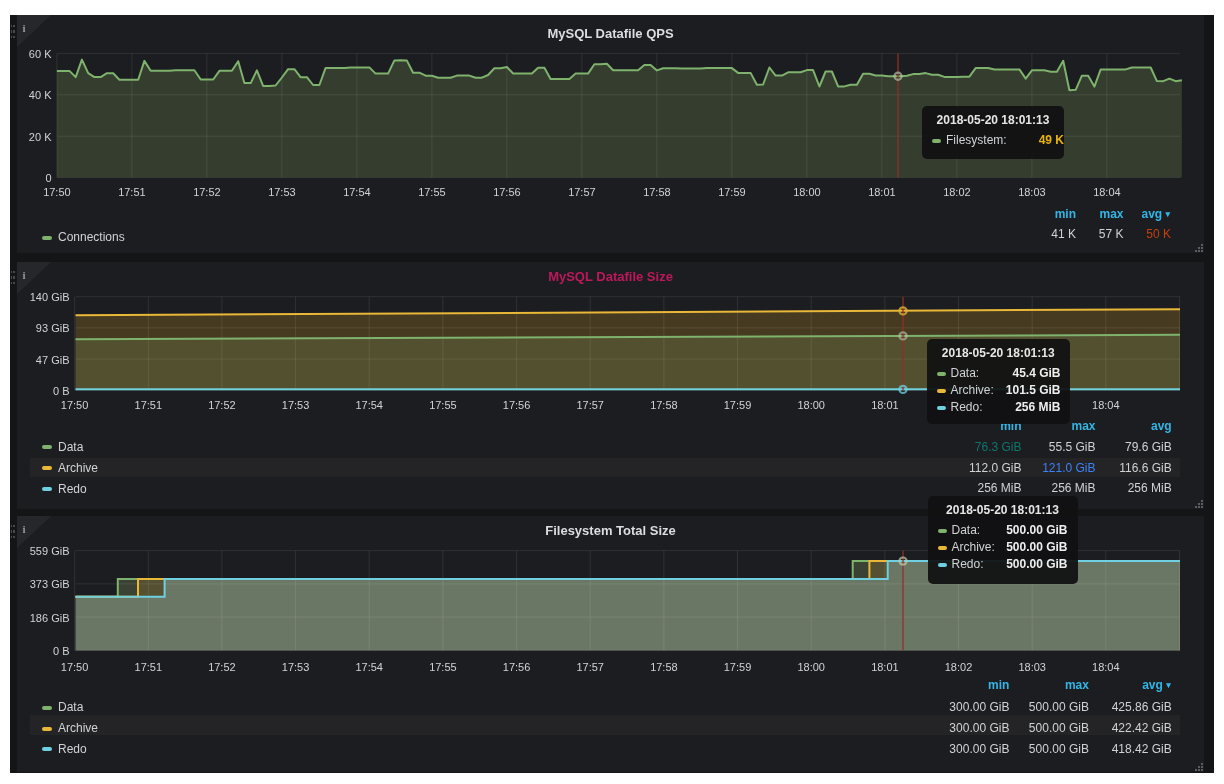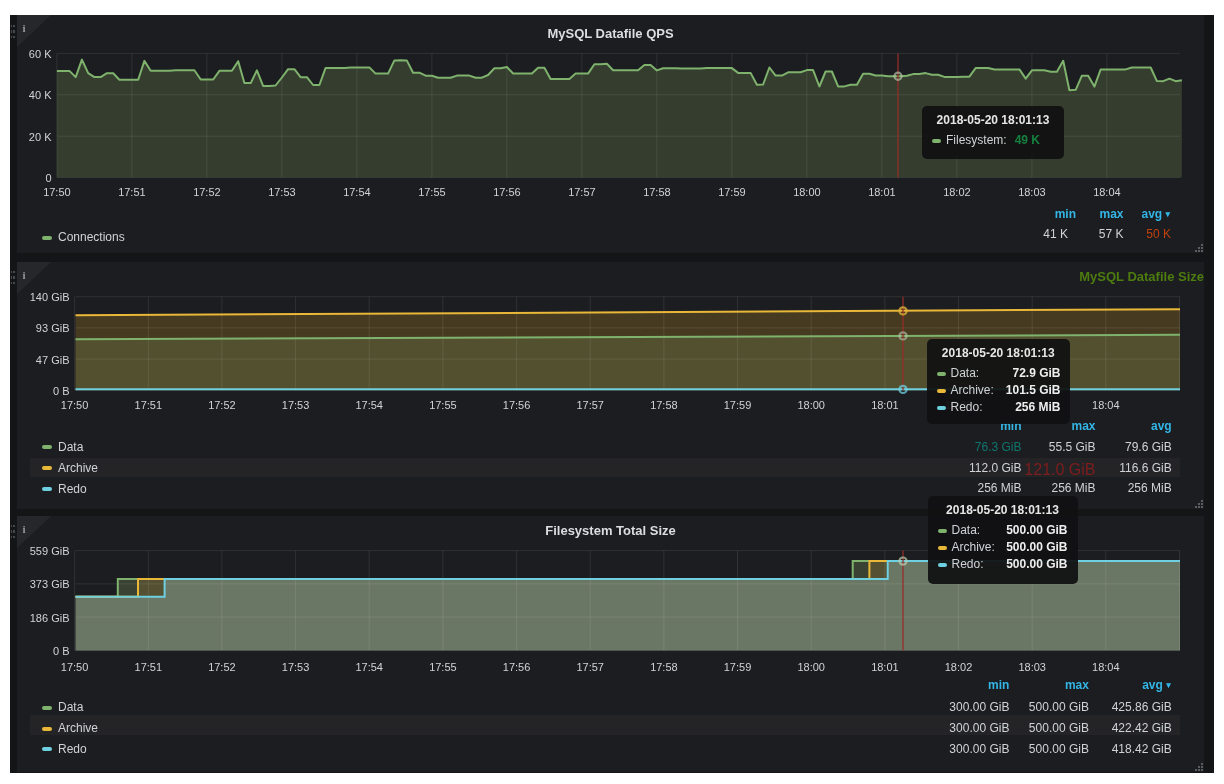--- a/index.html
+++ b/index.html
@@ -154,21 +154,21 @@
 <text x="958.5" y="670.6" text-anchor="middle" class="ax">18:02</text>
 <text x="1032.2" y="670.6" text-anchor="middle" class="ax">18:03</text>
 <text x="1105.8" y="670.6" text-anchor="middle" class="ax">18:04</text>
 
 </svg>
 <div style="position:absolute;left:17px;top:15px;width:0;height:0;border-left:34px solid #26272b;border-bottom:32px solid transparent"></div>
 <div style="position:absolute;left:22.5px;top:22px;font-size:11px;font-weight:bold;color:#96989c;font-family:'Liberation Serif',serif">i</div>
 <div style="position:absolute;left:17px;top:26.1px;width:1187px;text-align:center;font-size:13px;font-weight:bold;color:#dcdde0">MySQL Datafile QPS</div>
 <div style="position:absolute;left:17px;top:262px;width:0;height:0;border-left:34px solid #26272b;border-bottom:32px solid transparent"></div>
 <div style="position:absolute;left:22.5px;top:269px;font-size:11px;font-weight:bold;color:#96989c;font-family:'Liberation Serif',serif">i</div>
-<div style="position:absolute;left:17px;top:269.1px;width:1187px;text-align:right;font-size:13px;font-weight:bold;color:#4d7c0f">MySQL Datafile Size</div>
+<div style="position:absolute;left:17px;top:269.1px;width:1187px;text-align:center;font-size:13px;font-weight:bold;color:#be185d">MySQL Datafile Size</div>
 <div style="position:absolute;left:17px;top:516px;width:0;height:0;border-left:34px solid #26272b;border-bottom:32px solid transparent"></div>
 <div style="position:absolute;left:22.5px;top:523px;font-size:11px;font-weight:bold;color:#96989c;font-family:'Liberation Serif',serif">i</div>
 <div style="position:absolute;left:17px;top:523.3px;width:1187px;text-align:center;font-size:13px;font-weight:bold;color:#dcdde0">Filesystem Total Size</div>
 <div style="position:absolute;left:10.8px;top:25.0px;width:1.6px;height:2.4px;background:#45484d"></div>
 <div style="position:absolute;left:13.0px;top:25.0px;width:1.6px;height:2.4px;background:#45484d"></div>
 <div style="position:absolute;left:10.8px;top:30.4px;width:1.6px;height:2.4px;background:#45484d"></div>
 <div style="position:absolute;left:13.0px;top:30.4px;width:1.6px;height:2.4px;background:#45484d"></div>
 <div style="position:absolute;left:10.8px;top:35.8px;width:1.6px;height:2.4px;background:#45484d"></div>
 <div style="position:absolute;left:13.0px;top:35.8px;width:1.6px;height:2.4px;background:#45484d"></div>
 <div style="position:absolute;left:10.8px;top:271.0px;width:1.6px;height:2.4px;background:#45484d"></div>
@@ -181,38 +181,38 @@
 <div style="position:absolute;left:13.0px;top:525.0px;width:1.6px;height:2.4px;background:#45484d"></div>
 <div style="position:absolute;left:10.8px;top:530.4px;width:1.6px;height:2.4px;background:#45484d"></div>
 <div style="position:absolute;left:13.0px;top:530.4px;width:1.6px;height:2.4px;background:#45484d"></div>
 <div style="position:absolute;left:10.8px;top:535.8px;width:1.6px;height:2.4px;background:#45484d"></div>
 <div style="position:absolute;left:13.0px;top:535.8px;width:1.6px;height:2.4px;background:#45484d"></div>
 <div style="position:absolute;left:42px;top:235.5px;width:10px;height:4px;border-radius:2px;background:#7eb26d"></div>
 <div style="position:absolute;left:58px;top:230px;font-size:12px;color:#d0d3d6">Connections</div>
 <div style="position:absolute;right:148px;top:207px;font-size:12px;font-weight:bold;color:#33b5e5">min</div>
 <div style="position:absolute;right:100.5px;top:207px;font-size:12px;font-weight:bold;color:#33b5e5">max</div>
 <div style="position:absolute;right:54px;top:207px;font-size:12px;font-weight:bold;color:#33b5e5">avg <span style="font-size:9px;position:relative;top:-1px">▾</span></div>
-<div style="position:absolute;right:156px;top:226.8px;font-size:12px;color:#d0d3d6">41 K</div>
+<div style="position:absolute;right:148px;top:226.8px;font-size:12px;color:#d0d3d6">41 K</div>
 <div style="position:absolute;right:100.5px;top:226.8px;font-size:12px;color:#d0d3d6">57 K</div>
 <div style="position:absolute;right:53px;top:226.8px;font-size:12px;color:#c2410c">50 K</div>
 <div style="position:absolute;left:30px;top:457.5px;width:1150px;height:19px;background:rgba(255,255,255,0.035)"></div>
 <div style="position:absolute;left:42px;top:445.4px;width:10px;height:4px;border-radius:2px;background:#7eb26d"></div>
 <div style="position:absolute;left:58px;top:439.9px;font-size:12px;color:#d0d3d6">Data</div>
 <div style="position:absolute;left:42px;top:466.4px;width:10px;height:4px;border-radius:2px;background:#eab839"></div>
 <div style="position:absolute;left:58px;top:460.9px;font-size:12px;color:#d0d3d6">Archive</div>
 <div style="position:absolute;left:42px;top:487.0px;width:10px;height:4px;border-radius:2px;background:#6ed0e0"></div>
 <div style="position:absolute;left:58px;top:481.5px;font-size:12px;color:#d0d3d6">Redo</div>
 <div style="position:absolute;right:202.5px;top:419px;font-size:12px;font-weight:bold;color:#33b5e5">min</div>
 <div style="position:absolute;right:128.5px;top:419px;font-size:12px;font-weight:bold;color:#33b5e5">max</div>
 <div style="position:absolute;right:52.299999999999955px;top:419px;font-size:12px;font-weight:bold;color:#33b5e5">avg</div>
 <div style="position:absolute;right:202.5px;top:439.6px;font-size:12px;color:#0f766e">76.3 GiB</div>
 <div style="position:absolute;right:128.5px;top:439.6px;font-size:12px;color:#d0d3d6">55.5 GiB</div>
 <div style="position:absolute;right:52.299999999999955px;top:439.6px;font-size:12px;color:#d0d3d6">79.6 GiB</div>
 <div style="position:absolute;right:202.5px;top:460.6px;font-size:12px;color:#d0d3d6">112.0 GiB</div>
-<div style="position:absolute;right:128.5px;top:460.6px;font-size:16px;color:#7f1d1d">121.0 GiB</div>
+<div style="position:absolute;right:128.5px;top:460.6px;font-size:12px;color:#3b82f6">121.0 GiB</div>
 <div style="position:absolute;right:52.299999999999955px;top:460.6px;font-size:12px;color:#d0d3d6">116.6 GiB</div>
 <div style="position:absolute;right:202.5px;top:481px;font-size:12px;color:#d0d3d6">256 MiB</div>
 <div style="position:absolute;right:128.5px;top:481px;font-size:12px;color:#d0d3d6">256 MiB</div>
 <div style="position:absolute;right:52.299999999999955px;top:481px;font-size:12px;color:#d0d3d6">256 MiB</div>
 <div style="position:absolute;left:30px;top:715.3px;width:1150px;height:20px;background:rgba(255,255,255,0.035)"></div>
 <div style="position:absolute;left:42px;top:705.5px;width:10px;height:4px;border-radius:2px;background:#7eb26d"></div>
 <div style="position:absolute;left:58px;top:700px;font-size:12px;color:#d0d3d6">Data</div>
 <div style="position:absolute;left:42px;top:726.5px;width:10px;height:4px;border-radius:2px;background:#eab839"></div>
 <div style="position:absolute;left:58px;top:721px;font-size:12px;color:#d0d3d6">Archive</div>
 <div style="position:absolute;left:42px;top:747.0px;width:10px;height:4px;border-radius:2px;background:#6ed0e0"></div>
@@ -250,27 +250,27 @@
     <div style="position:absolute;left:6px;top:3px;width:2px;height:2px;background:#5a5d61"></div>
     <div style="position:absolute;left:3px;top:3px;width:2px;height:2px;background:#5a5d61"></div>
     <div style="position:absolute;left:6px;top:6px;width:2px;height:2px;background:#5a5d61"></div>
     <div style="position:absolute;left:3px;top:6px;width:2px;height:2px;background:#5a5d61"></div>
     <div style="position:absolute;left:0px;top:6px;width:2px;height:2px;background:#5a5d61"></div>
   </div>
 <div style="position:absolute;left:922px;top:106px;width:142px;height:53px;background:rgba(17,17,18,0.94);border-radius:5px;z-index:50">
 <div style="position:absolute;left:0;right:0;top:7px;text-align:center;font-size:12px;font-weight:bold;color:#e6e6e6">2018-05-20 18:01:13</div>
     <div style="position:absolute;left:10px;top:32.5px;width:9px;height:4px;border-radius:2px;background:#7eb26d"></div>
 <div style="position:absolute;left:24px;top:26.5px;font-size:12px;color:#d0d3d6">Filesystem:</div>
-<div style="position:absolute;right:24px;top:26.5px;font-size:12px;font-weight:bold;color:#15803d">49 K</div>
+<div style="position:absolute;right:0;top:26.5px;font-size:12px;font-weight:bold;color:#eab308">49 K</div>
   </div>
 <div style="position:absolute;left:926.5px;top:338.6px;width:143.5px;height:85px;background:rgba(17,17,18,0.94);border-radius:5px;z-index:50">
 <div style="position:absolute;left:0;right:0;top:7px;text-align:center;font-size:12px;font-weight:bold;color:#e6e6e6">2018-05-20 18:01:13</div>
     <div style="position:absolute;left:10px;top:33.39999999999998px;width:9px;height:4px;border-radius:2px;background:#7eb26d"></div>
 <div style="position:absolute;left:24px;top:27.399999999999977px;font-size:12px;color:#d0d3d6">Data:</div>
-<div style="position:absolute;right:9.5px;top:27.399999999999977px;font-size:12px;font-weight:bold;color:#eee">72.9 GiB</div>
+<div style="position:absolute;right:9.5px;top:27.399999999999977px;font-size:12px;font-weight:bold;color:#eee">45.4 GiB</div>
     <div style="position:absolute;left:10px;top:50.39999999999998px;width:9px;height:4px;border-radius:2px;background:#eab839"></div>
 <div style="position:absolute;left:24px;top:44.39999999999998px;font-size:12px;color:#d0d3d6">Archive:</div>
 <div style="position:absolute;right:9.5px;top:44.39999999999998px;font-size:12px;font-weight:bold;color:#eee">101.5 GiB</div>
     <div style="position:absolute;left:10px;top:67.39999999999998px;width:9px;height:4px;border-radius:2px;background:#6ed0e0"></div>
 <div style="position:absolute;left:24px;top:61.39999999999998px;font-size:12px;color:#d0d3d6">Redo:</div>
 <div style="position:absolute;right:9.5px;top:61.39999999999998px;font-size:12px;font-weight:bold;color:#eee">256 MiB</div>
   </div>
 <div style="position:absolute;left:927.5px;top:496px;width:150px;height:87.5px;background:rgba(17,17,18,0.94);border-radius:5px;z-index:50">
 <div style="position:absolute;left:0;right:0;top:7px;text-align:center;font-size:12px;font-weight:bold;color:#e6e6e6">2018-05-20 18:01:13</div>
     <div style="position:absolute;left:10px;top:32.799999999999955px;width:9px;height:4px;border-radius:2px;background:#7eb26d"></div>

